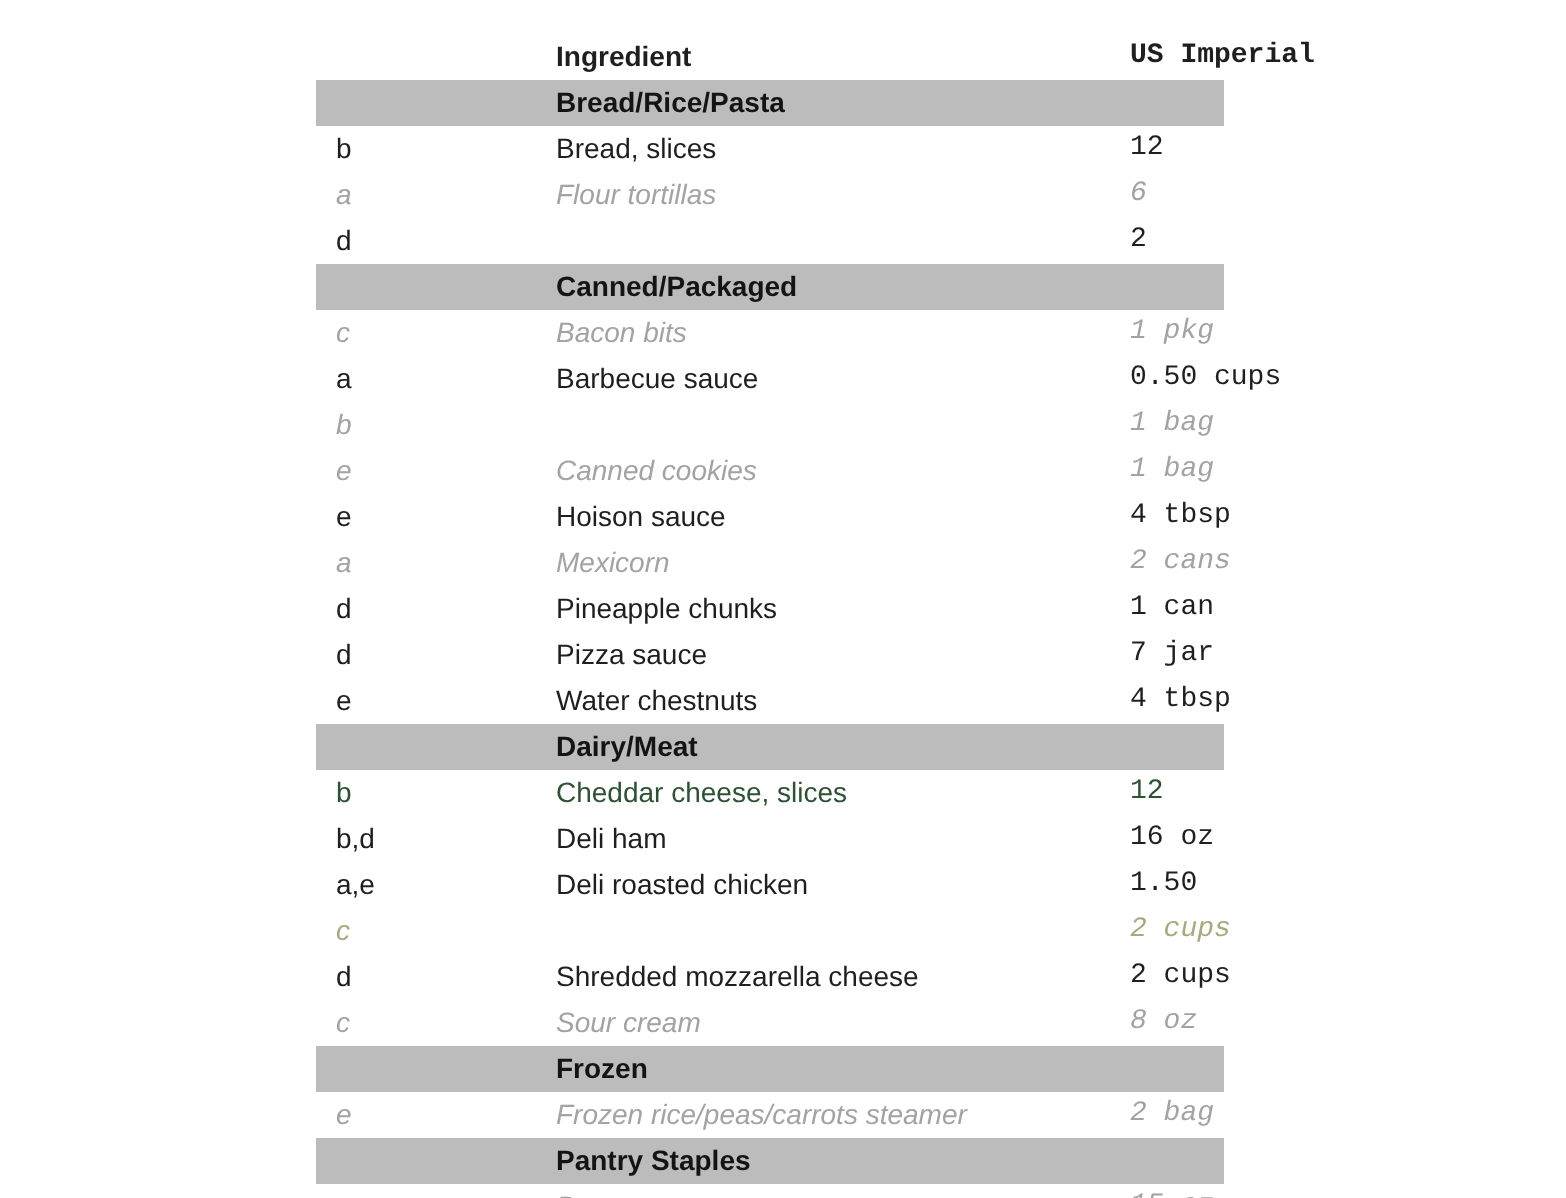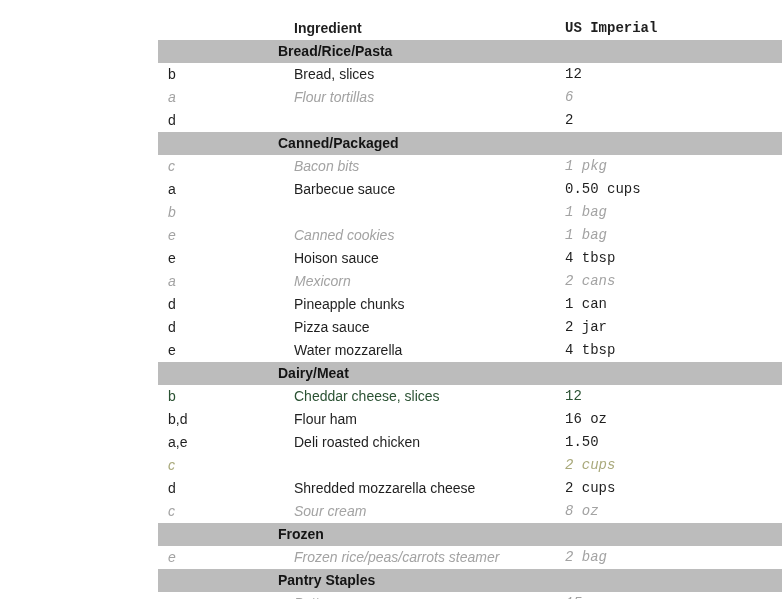--- a/index.html
+++ b/index.html
@@ -15,29 +15,29 @@
   }
   .header-row { position: relative; height: 40px; }
   .header-row .hdr {
     position: absolute;
     bottom: 4px;
     font-weight: bold;
     color: var(--text, #1f1f1f);
   }
   .row { position: relative; height: 23px; line-height: 23px; }
   .code { position: absolute; left: 168px; }
-  .ing  { position: absolute; left: 294px; white-space: nowrap; }
+  .ing  { position: absolute; left: 278px; white-space: nowrap; }
   .qty  { position: absolute; left: 565px; white-space: nowrap; font-family: Liberation Mono, monospace; }
   .row.muted { color: var(--muted, #a3a3a3); font-style: italic; }
   .row.olive { color: var(--olive, #a9a97b); font-style: italic; }
   .row.green { color: var(--green, #2b5233); }
   .band {
     position: relative;
     margin-left: 158px;
-    width: 624px;
+    width: 454px;
     height: 23px;
     line-height: 23px;
     background: var(--band, #bcbcbc);
   }
   .band .band-label {
     position: absolute;
     left: 120px;
     font-weight: bold;
     color: #141414;
   }
@@ -113,42 +113,42 @@
 
   <div class="row">
     <span class="code">d</span>
     <span class="ing">Pineapple chunks</span>
     <span class="qty">1 can</span>
   </div>
 
   <div class="row">
     <span class="code">d</span>
     <span class="ing">Pizza sauce</span>
-    <span class="qty">2 jar</span>
+    <span class="qty">7 jar</span>
   </div>
 
   <div class="row">
     <span class="code">e</span>
-    <span class="ing">Water mozzarella</span>
+    <span class="ing">Water chestnuts</span>
     <span class="qty">4 tbsp</span>
   </div>
 
   <div class="band">
     <span class="band-label">Dairy/Meat</span>
   </div>
 
   <div class="row green">
     <span class="code">b</span>
     <span class="ing">Cheddar cheese, slices</span>
     <span class="qty">12</span>
   </div>
 
   <div class="row">
     <span class="code">b,d</span>
-    <span class="ing">Flour ham</span>
+    <span class="ing">Deli ham</span>
     <span class="qty">16 oz</span>
   </div>
 
   <div class="row">
     <span class="code">a,e</span>
     <span class="ing">Deli roasted chicken</span>
     <span class="qty">1.50</span>
   </div>
 
   <div class="row olive">

